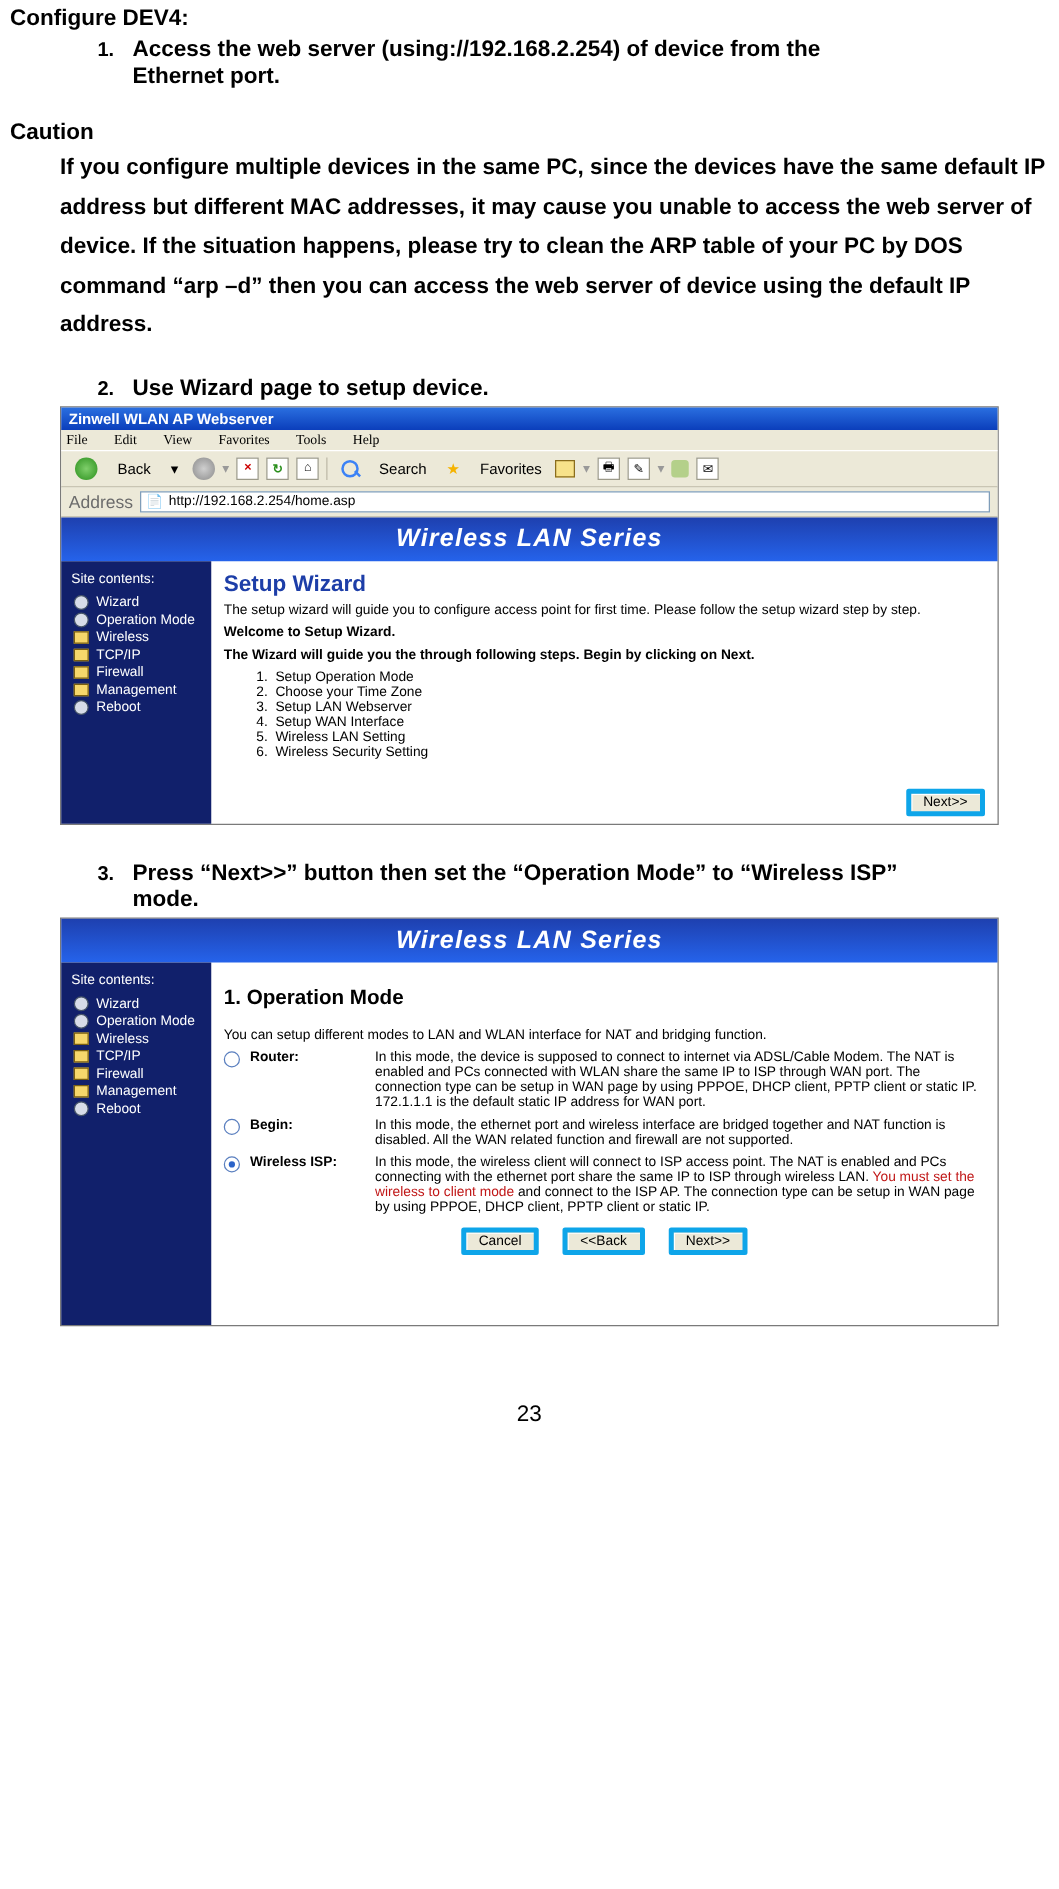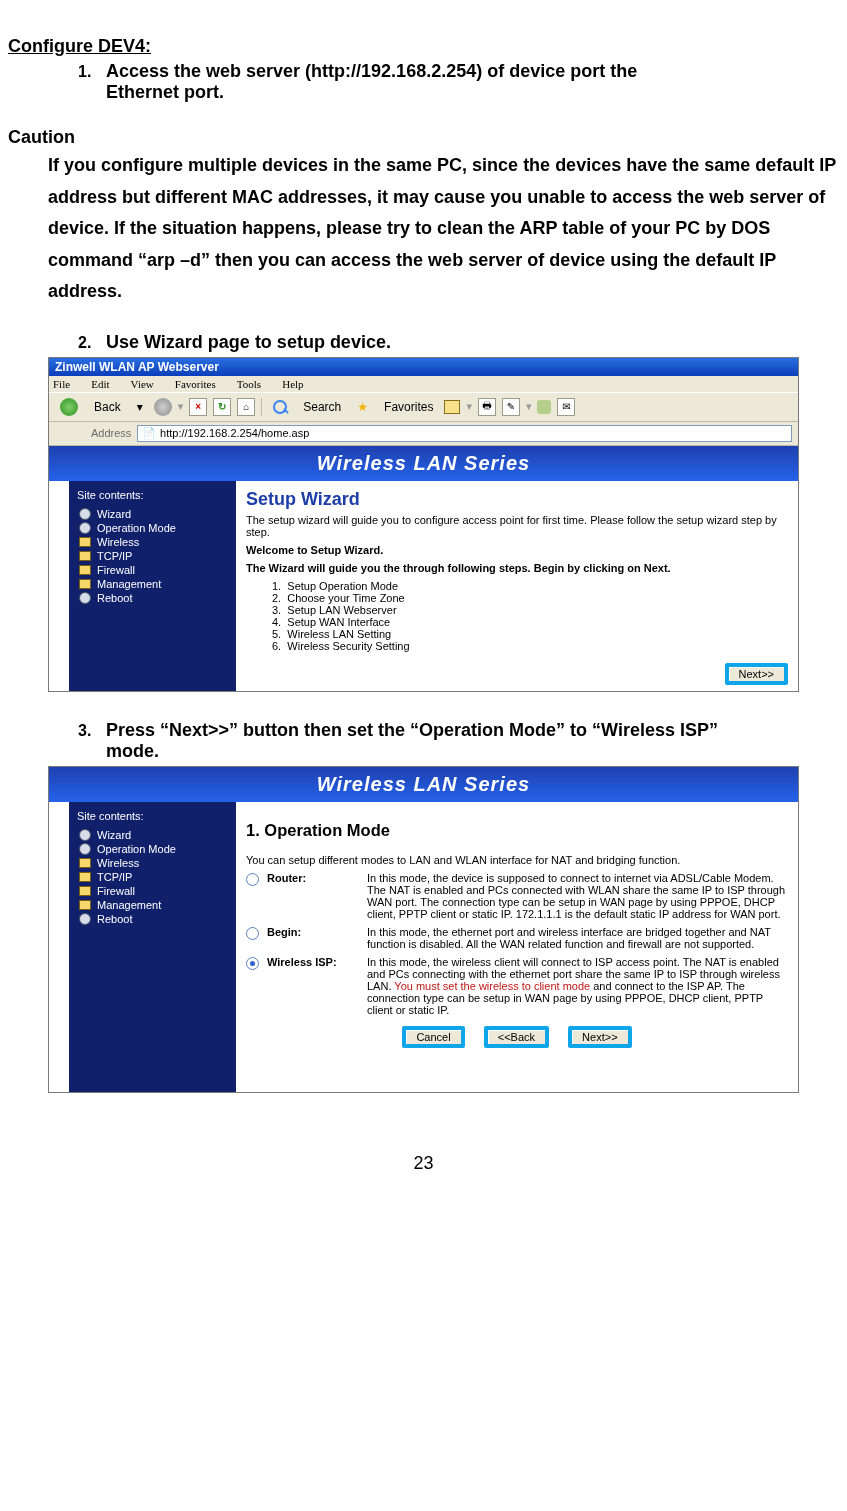--- a/index.html
+++ b/index.html
@@ -7,23 +7,21 @@
     font-family: Arial, Helvetica, sans-serif;
     background: #fff;
     color: #000;
     width: 847px;
   }
   .page {
     padding: 4px 8px 8px 8px;
   }
   .title-underline {
     font-weight: 700;
-    text-decoration: underline;
-    font-size: 18px;
-    margin-top: 32px;
+    font-size: 18px;
   }
   .ol {
     margin: 4px 0 0 0;
     padding-left: 70px;
   }
   .ol-item {
     margin-bottom: 4px;
   }
   .ol-num {
     display: inline-block;
@@ -102,43 +100,42 @@
     width: 16px; height: 16px; border:1px solid #9c9a89; background:#fff; display:inline-flex;align-items:center;justify-content:center;font-size:10px;
   }
   .tb-sq.red { color:#c00; font-weight:700;}
   .tb-sq.green { color:#2a8f1c; font-weight:700;}
   .addressbar {
     background: #ece9d8;
     padding: 3px 6px;
     display:flex;align-items:center;gap:6px;
     border-bottom:1px solid #bdb9a7;
   }
-  .addr-label { color:#6b6b6b; font-size:11px;margin-left:36px;}
+  .addr-label { color:#6b6b6b; font-size:14px;}
   .addr-field {
     flex:1; background:#fff; border:1px solid #7f9db9; padding:1px 4px;
     font-size:11px; display:flex; align-items:center; gap:4px;
   }
   .wls-banner {
     background: linear-gradient(#1e40af,#2563eb);
     color:#fff;
     text-align:center;
     font-weight:700;
     font-style:italic;
     font-size:20px;
     padding:6px 0;
     letter-spacing:1px;
   }
   .content-row { display:flex; min-height: 210px;}
   .sidebar {
-    width: 167px;
+    width: 120px;
     background:#11206b;
     color:#fff;
     font-size:11px;
     padding:6px 0 6px 0;
-    margin-left:20px;
   }
   .sidebar-title { padding:2px 8px 6px 8px; }
   .sb-item { padding:1px 8px 1px 10px; display:flex; gap:6px; align-items:center;}
   .sb-ico {
     width:10px;height:8px;background:#f6d76b;border:1px solid #7a5f10;display:inline-block;
   }
   .sb-ico.tool {
     width:10px;height:10px;border-radius:50%;background:#d7dce8;border:1px solid #475569;
   }
   .main {
@@ -179,21 +176,21 @@
   .searchico::after{content:"";position:absolute;width:6px;height:2px;background:#3b82f6;left:8px;top:8px;transform:rotate(45deg);}
 </style>
 </head>
 <body>
 
 <div class="page">
   <div class="title-underline">Configure DEV4:</div>
 
   <div class="ol">
     <div class="ol-item">
-      <span class="ol-num">1.</span><span class="ol-text">Access the web server (http://192.168.2.254) of device port the</span>
+      <span class="ol-num">1.</span><span class="ol-text">Access the web server (using://192.168.2.254) of device from the</span>
       <div class="indent-hanging">Ethernet port.</div>
     </div>
   </div>
 
   <div class="caution-head">Caution</div>
   <div class="caution-body">If you configure multiple devices in the same PC, since the devices have the same default IP address but different MAC addresses, it may cause you unable to access the web server of device. If the situation happens, please try to clean the ARP table of your PC by DOS command “arp –d” then you can access the web server of device using the default IP address.</div>
 
   <div class="ol step2-wrap">
     <div class="ol-item">
       <span class="ol-num">2.</span><span class="ol-text">Use Wizard page to setup device.</span>

